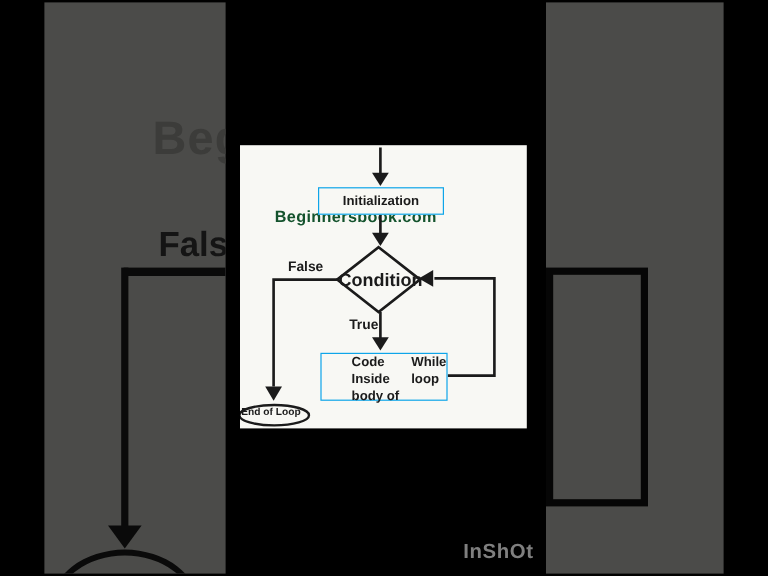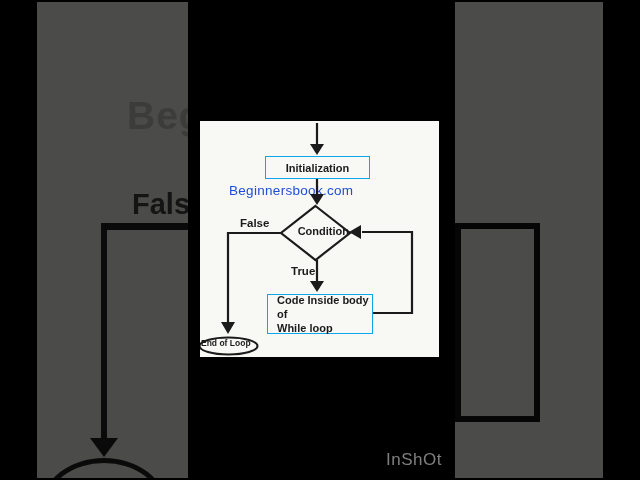--- a/index.html
+++ b/index.html
@@ -24,36 +24,36 @@
                   border-left:14px solid transparent; border-right:14px solid transparent;
                   border-top:19px solid #0a0a0a; }
   .bg-ellipse { position:absolute; left:5px; top:456px; width:124px; height:96px;
                 border:5px solid #0a0a0a; border-radius:50%; }
   .bg-rect { position:absolute; left:0; top:221px; width:85px; height:199px;
              border:6px solid #060606; }
 
   
   .card { position:absolute; left:200px; top:121px; width:239px; height:236px;
           background:#f8f8f4; overflow:hidden; }
-  .wm { position:absolute; left:29px; top:62px; z-index:1; font-size:13.5px; font-weight:normal;
-        color:#1d4ed8; white-space:nowrap; letter-spacing:0.3px; }
+  .wm { position:absolute; left:29px; top:52px; z-index:1; font-size:13.5px; font-weight:bold;
+        color:#14532d; white-space:nowrap; letter-spacing:0.3px; }
   .lines { position:absolute; left:0; top:0; z-index:2; }
   .node { position:absolute; z-index:3; border:1px solid #0ea5e9; background:#f8f8f4;
           color:#1b1b1b; font-weight:bold; }
   .node.init { left:65px; top:35px; width:105px; height:23px; font-size:11px;
                display:flex; align-items:center; justify-content:center; }
   .node.body { left:67px; top:173px; width:106px; height:40px; font-size:11px; line-height:14px;
-               display:flex; flex-direction:column; justify-content:center; padding-left:9px; }
+               display:flex; flex-direction:row; justify-content:center; padding-left:25px; }
   .label { position:absolute; z-index:3; color:#1b1b1b; font-weight:bold; white-space:nowrap; }
-  .label.condition { left:82px; top:104px; width:67px; text-align:right; font-size:11px; }
+  .label.condition { left:82px; top:104px; width:67px; text-align:right; font-size:15px; }
   .label.false { left:40px; top:96px; font-size:11.5px; }
   .label.true  { left:91px; top:144px; font-size:11.5px;text-align:center; }
   .label.end   { left:1px; top:217px; width:56px; text-align:left; font-size:8.5px; }
 
-  .inshot { position:absolute; left:386px; top:450px; z-index:4; font-size:17px; font-weight:400;
+  .inshot { position:absolute; left:386px; top:450px; z-index:4; font-size:17px; font-weight:700;
             color:#7f7f7f; letter-spacing:0.5px; }
 </style>
 </head>
 <body>
 
 <div class="stage">
 
   <div class="band band-left">
     <div class="bg-beg">Beg</div>
     <div class="bg-false">False</div>

